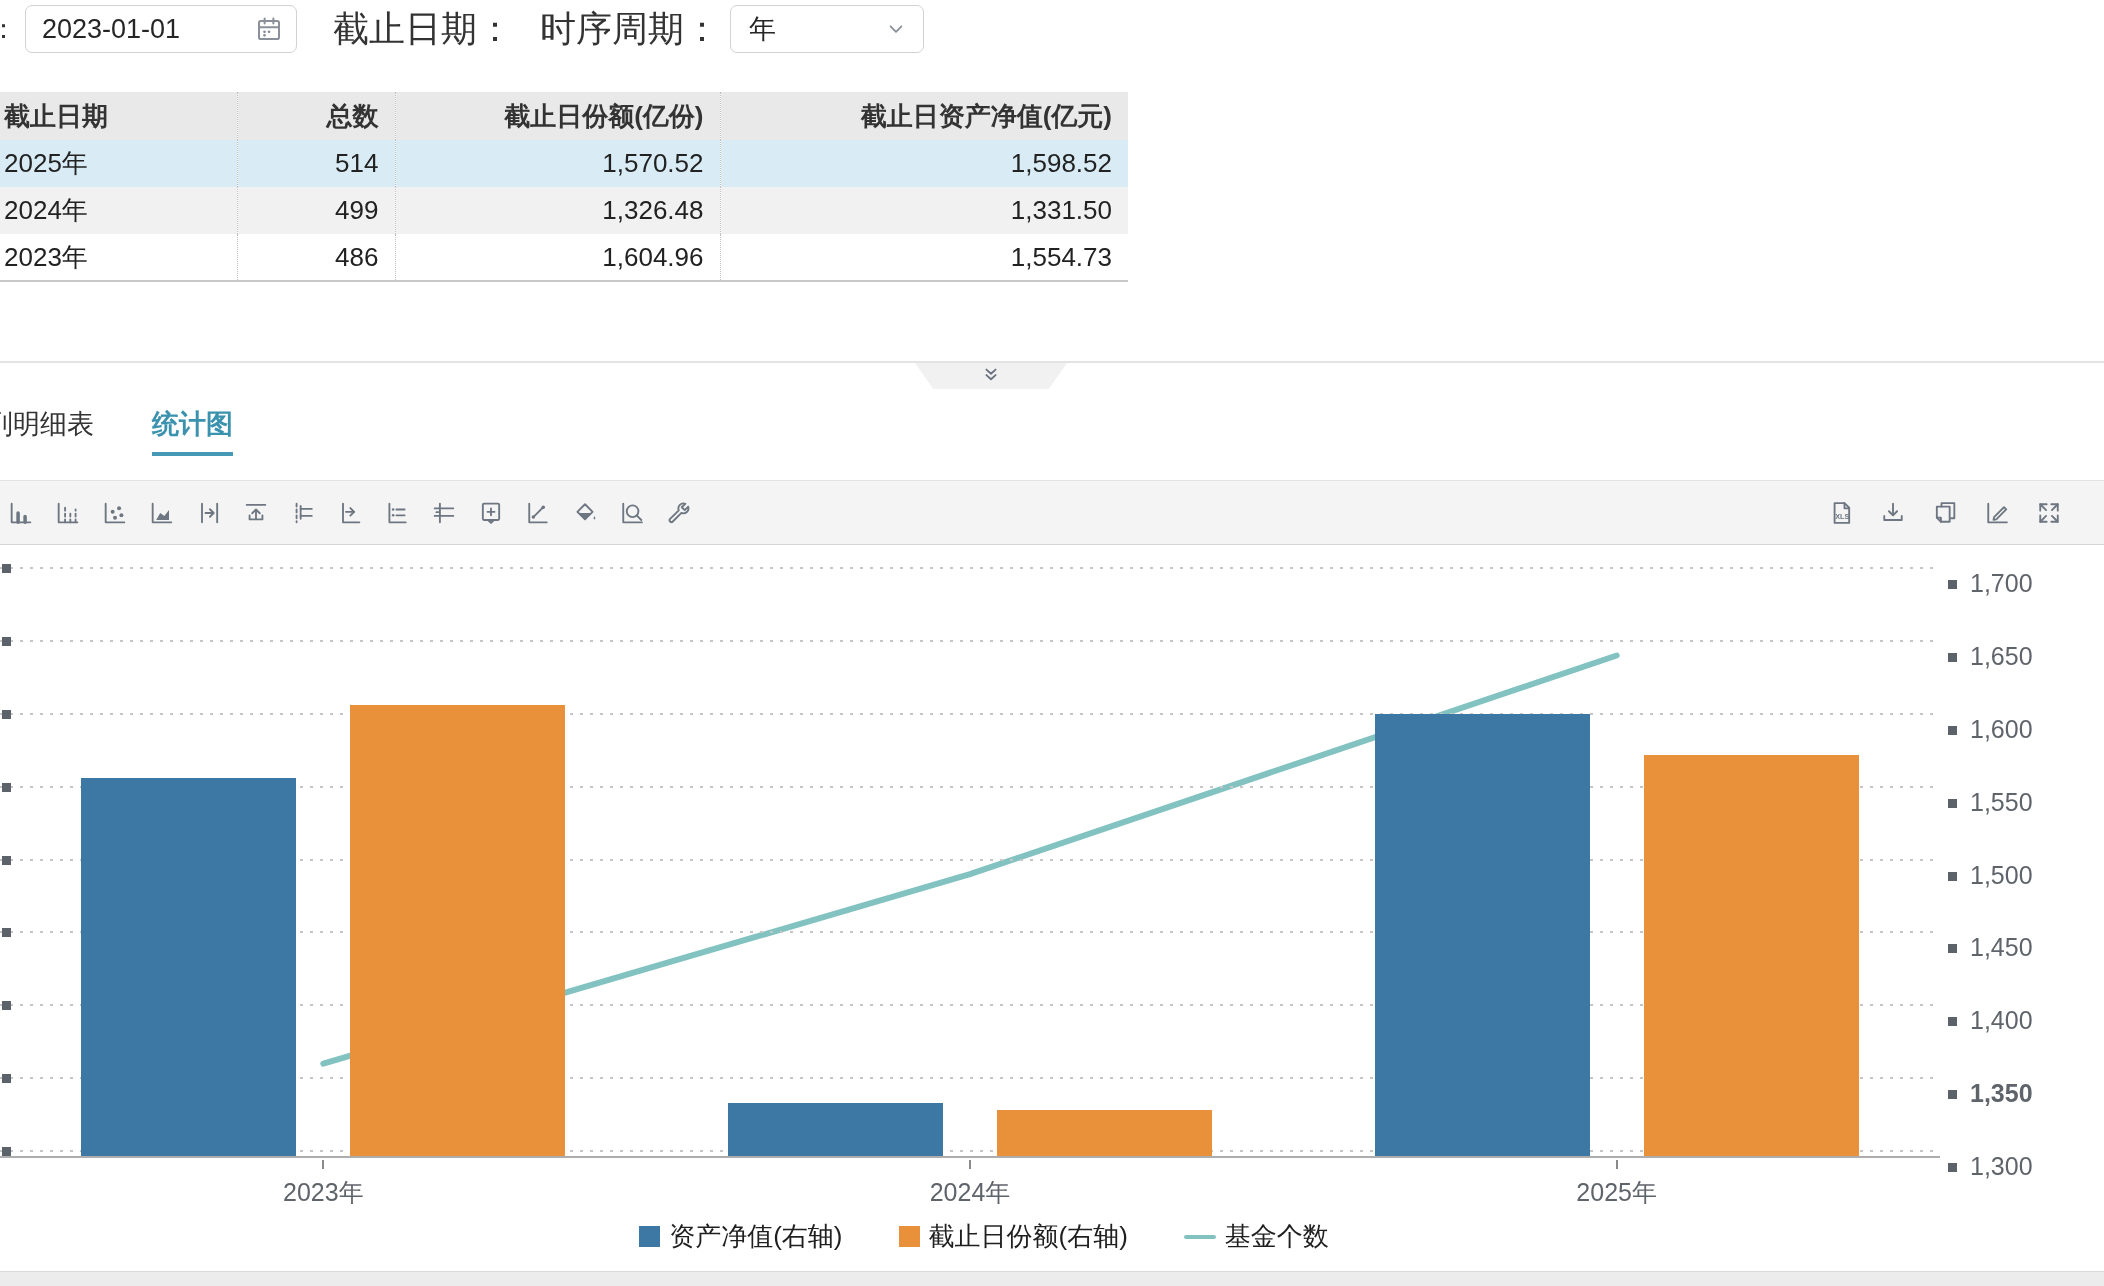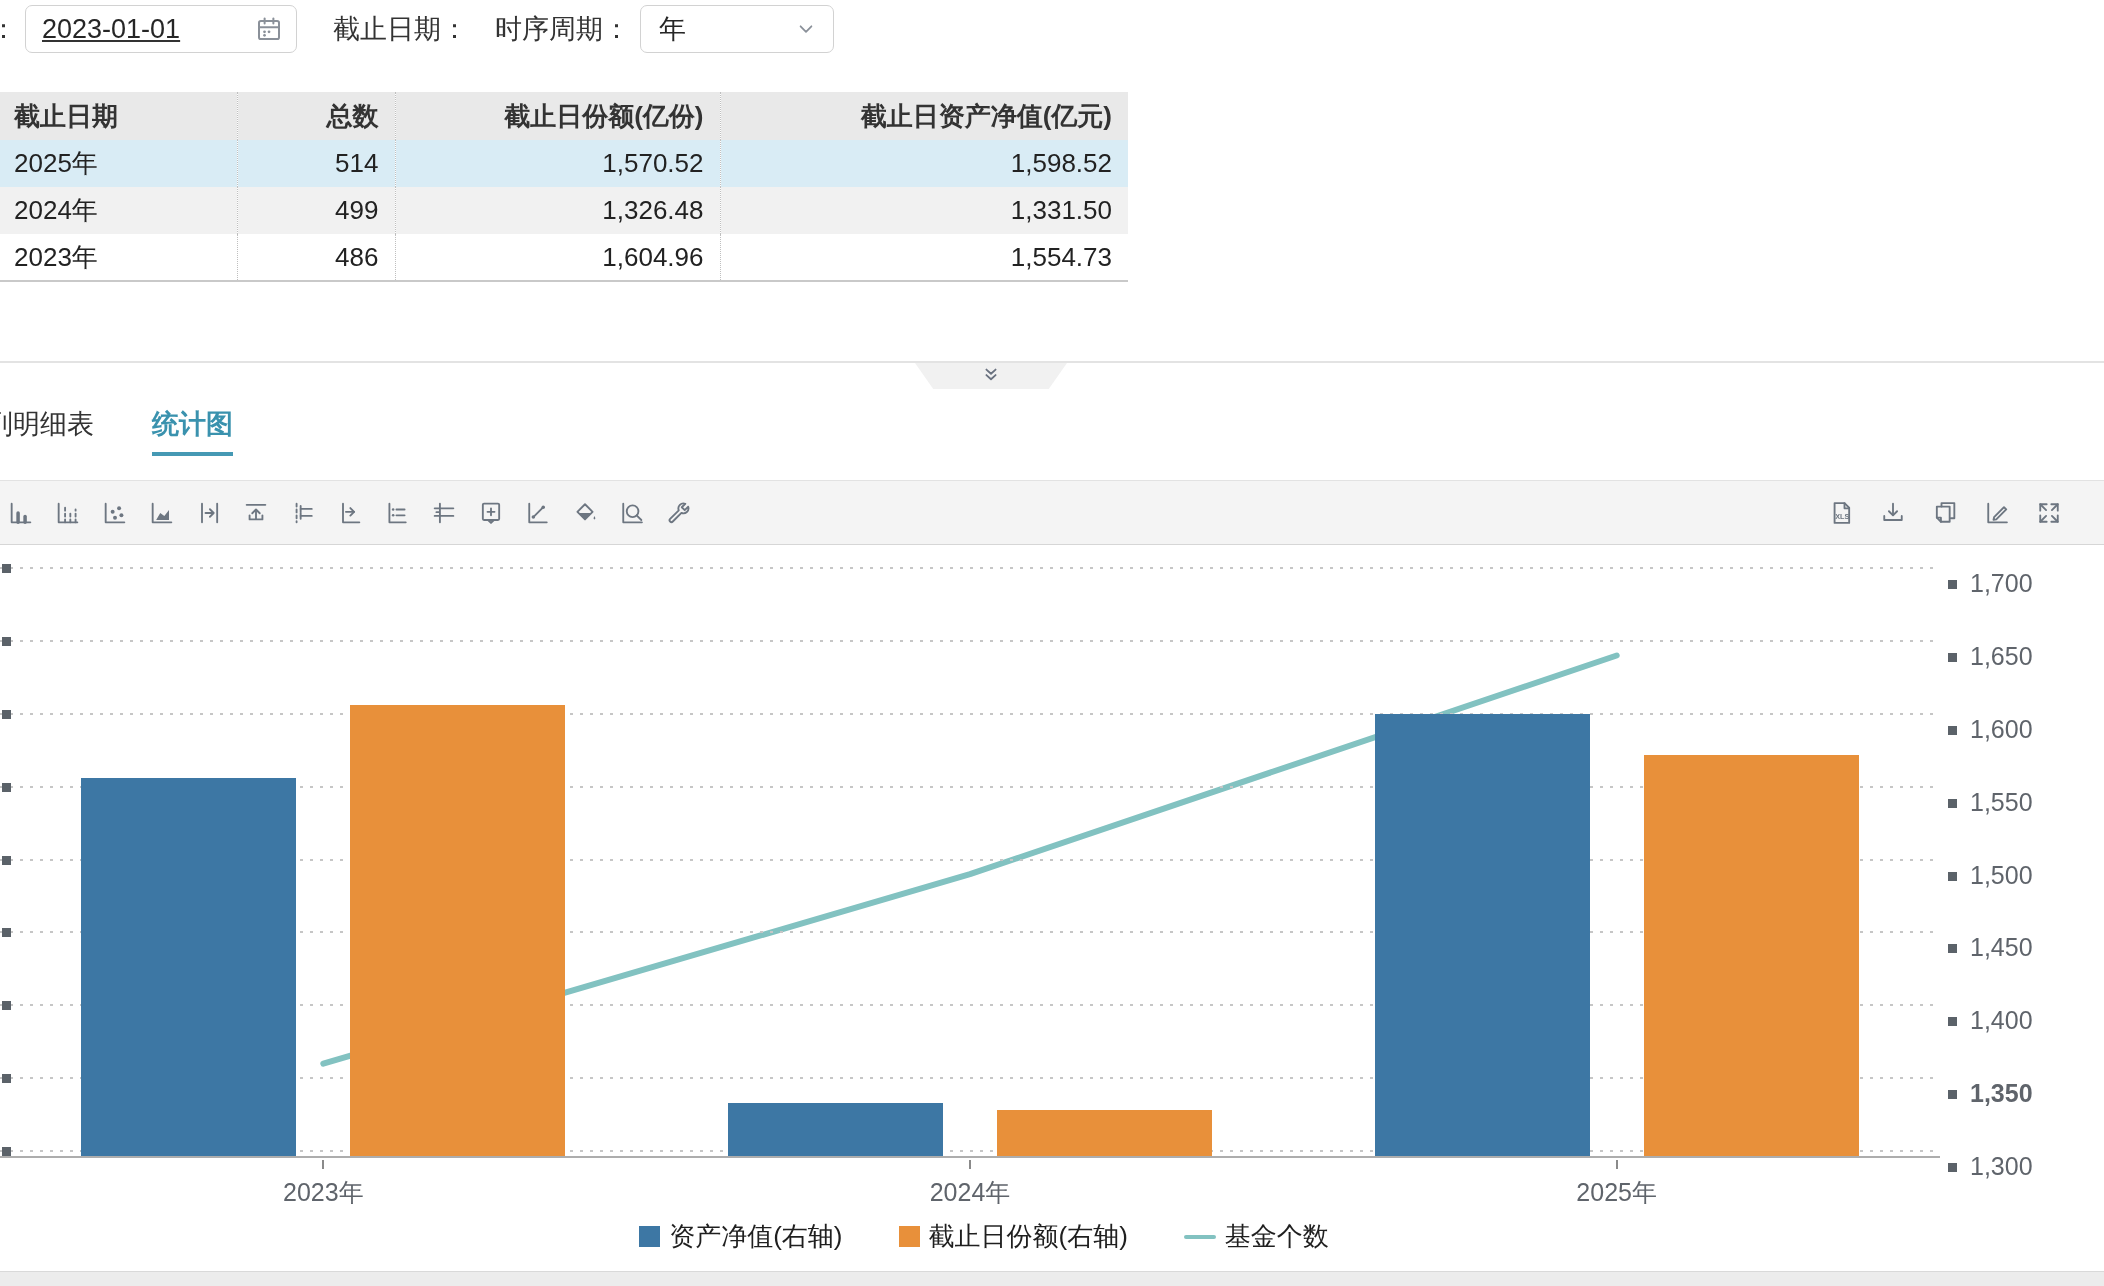--- a/index.html
+++ b/index.html
@@ -3,38 +3,38 @@
 <meta charset="utf-8">
 <style>
   * { margin:0; padding:0; box-sizing:border-box; }
   html,body { width:2104px; height:1286px; background:#fff; overflow:hidden;
               font-family:"Liberation Sans","DejaVu Sans",sans-serif; color:#333; }
 
   
   #filter-bar { position:absolute; left:0; top:0; width:2104px; height:58px;
                 display:flex; align-items:center; }
   .cut-label { font-size:27px; color:#333; margin-left:-10px; }
-  .fld-label { font-size:27px; color:#333; white-space:nowrap; }
+  .fld-label { font-size:36px; color:#333; white-space:nowrap; }
   .date-box { display:flex; align-items:center; width:272px; height:48px;
               border:1.5px solid #d2d2d2; border-radius:7px; background:#fff; padding:0 12px 0 16px; }
   .date-box input { border:none; outline:none; flex:1; font-size:27px; color:#262626; min-width:0;
                     font-family:"Liberation Sans","DejaVu Sans",sans-serif; background:transparent; }
   .select-box { display:flex; align-items:center; justify-content:space-between; width:194px; height:48px;
                 border:1.5px solid #d2d2d2; border-radius:7px; background:#fff; padding:0 14px 0 18px;
                 font-size:27px; color:#262626; }
   .ico { display:inline-flex; align-items:center; justify-content:center; }
   .ico svg { stroke:#8a9099; fill:none; stroke-width:1.6; stroke-linecap:round; stroke-linejoin:round; }
 
   
   #summary-table { position:absolute; left:0; top:92px; width:1128px; border-collapse:collapse; table-layout:fixed; }
   #summary-table th { background:#e9e9e9; font-weight:bold; font-size:26px; color:#333; height:48px; }
   #summary-table td { font-size:26px; color:#222; height:47px; }
   #summary-table th, #summary-table td { padding:0 16px; text-align:right; white-space:nowrap;
         border-left:1px dotted #bfbfbf; overflow:hidden; }
-  #summary-table th:first-child, #summary-table td:first-child { text-align:left; border-left:none; padding-left:14px; }
+  #summary-table th:first-child, #summary-table td:first-child { text-align:left; border-left:none; padding-left:4px; }
   #summary-table tr.sel td { background:#d9ecf5; }
   #summary-table tr.alt td { background:#f1f1f1; }
   #summary-table { border-bottom:2px solid #c9c9c9; }
 
   
   #panel-divider { position:absolute; left:0; top:361px; width:2104px; height:2px; background:#e3e3e3; }
   #collapse-handle { position:absolute; left:915px; top:363px; width:152px; height:26px; background:#f1f1f1;
         clip-path:polygon(0 0,100% 0,88% 100%,12% 100%); display:flex; align-items:center; justify-content:center; }
 
   
@@ -72,21 +72,21 @@
   .legend-label { font-size:26px; color:#1f1f1f; }
 
   #bottom-strip { position:absolute; left:0; top:1271px; width:2104px; height:15px;
         background:#ececec; border-top:1px solid #d9d9d9; }
 </style>
 </head>
 <body>
 
 <div id="filter-bar">
   <span class="cut-label">：</span>
-  <div class="date-box" style="margin-left:8px;text-decoration:underline;">
+  <div class="date-box" style="margin-left:8px;">
     <input type="text" readonly="" value="2023-01-01" style="">
     <span class="ico">
       <svg width="30" height="30" viewBox="0 0 24 24">
           <rect x="4" y="5.5" width="16" height="14.5" rx="1.5"></rect>
           <path d="M8.5 3.5v4"></path>
           <path d="M15.5 3.5v4"></path>
           <path d="M4 10.5h16"></path>
           <path d="M8.4 14.2h.01" stroke-width="2.2"></path>
           <path d="M12 14.2h.01" stroke-width="2.2"></path>
           <path d="M8.4 17h.01" stroke-width="2.2"></path>

